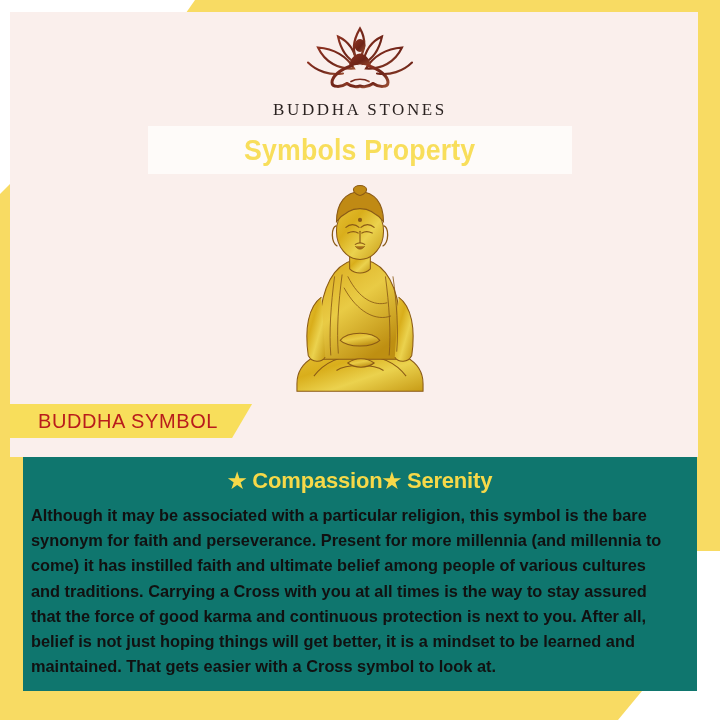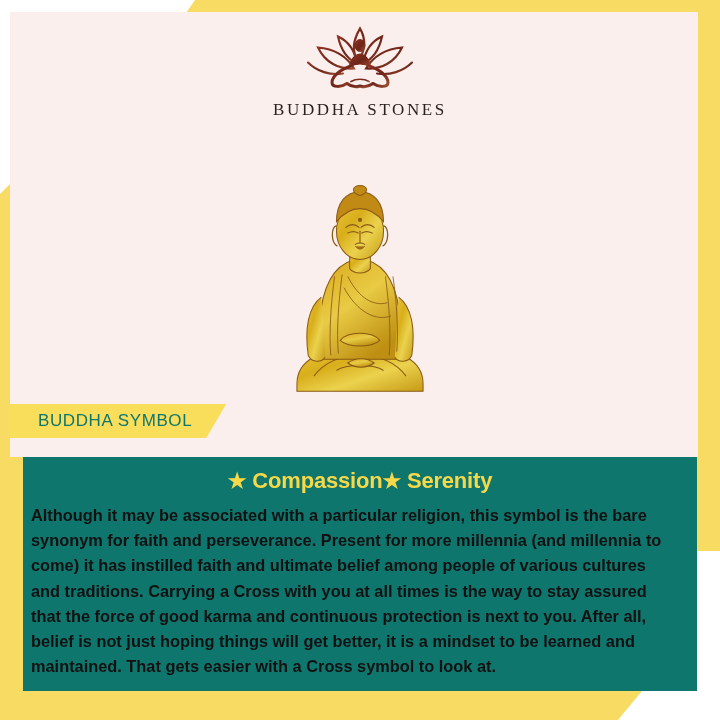--- a/index.html
+++ b/index.html
@@ -133,22 +133,22 @@
     left: 10px;
     top: 404px;
     height: 34px;
     padding: 0 34px 0 28px;
     background: #F8DE5B;
     display: flex;
     align-items: center;
     clip-path: polygon(0 0, 100% 0, calc(100% - 20px) 100%, 0 100%);
   }
   .symbol-tag-text {
-    font-size: 17px;
-    color: #0f766e;
+    font-size: 20px;
+    color: #b91c1c;
     letter-spacing: 0.6px;
   }
 
   
   .content {
     position: absolute;
     left: 23px;
     top: 457px;
     width: 674px;
     height: 234px;
@@ -217,20 +217,23 @@
       <g fill="none" stroke="url(#lg)" stroke-width="6" stroke-linecap="round">
         <path d="M114 92 C90 100 74 114 74 126 C74 136 92 136 104 128"></path>
         <path d="M146 92 C170 100 186 114 186 126 C186 136 168 136 156 128"></path>
         <path d="M104 128 C112 134 122 136 130 133 C138 136 148 134 156 128"></path>
       </g>
       <path d="M112 124 C122 118 138 118 148 124" fill="none" stroke="url(#lg)" stroke-width="3.4" stroke-linecap="round"></path>
     </svg>
     <div class="brand-name">BUDDHA STONES</div>
   </div>
 
+  <div class="title-banner">
+    <span class="title-text">Symbols Property</span>
+  </div>
 
   <div class="statue-wrap">
     <svg class="statue-svg" viewBox="0 0 170 230" aria-hidden="true">
       <defs>
         <linearGradient id="gold" x1="0" y1="0" x2="1" y2="1">
           <stop offset="0%" stop-color="#E8C33A"></stop>
           <stop offset="35%" stop-color="#D9AE1B"></stop>
           <stop offset="62%" stop-color="#EBD24E"></stop>
           <stop offset="100%" stop-color="#C79B16"></stop>
         </linearGradient>

